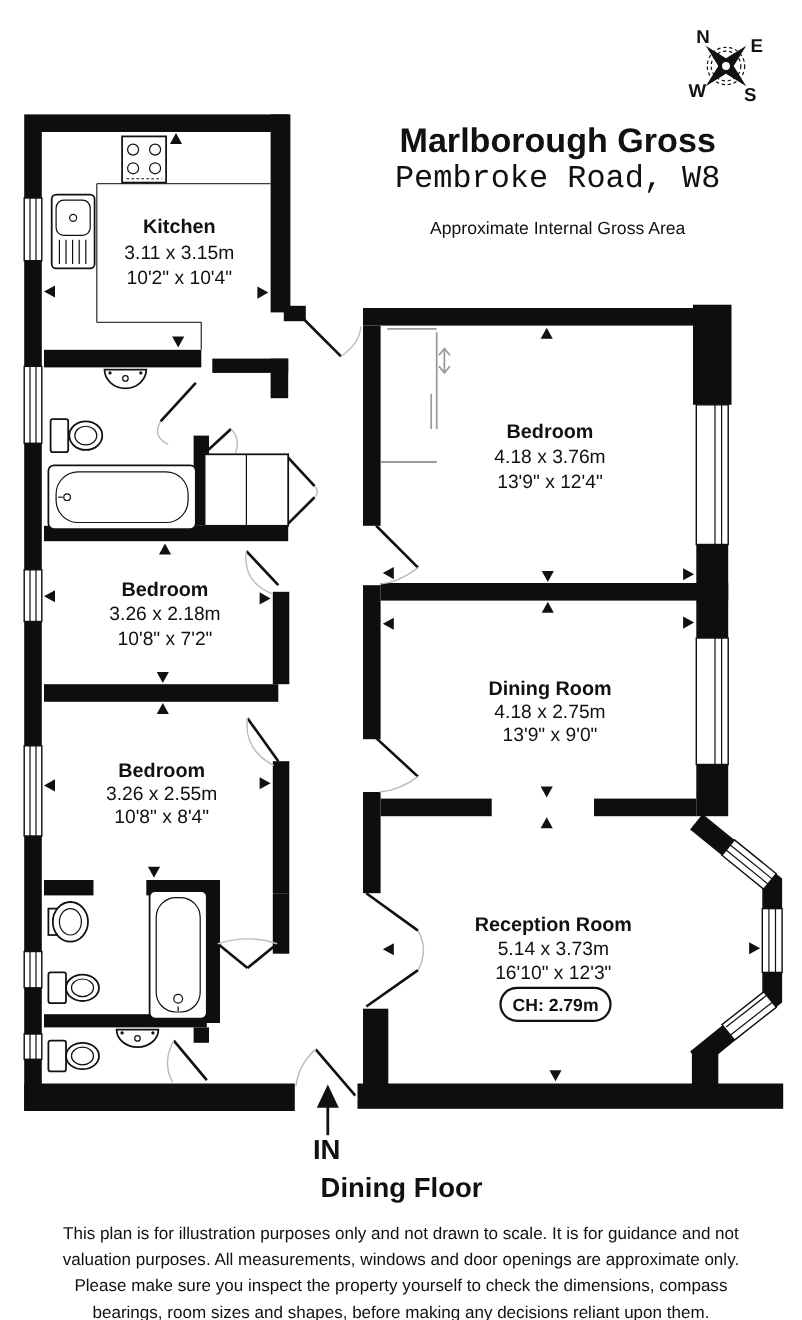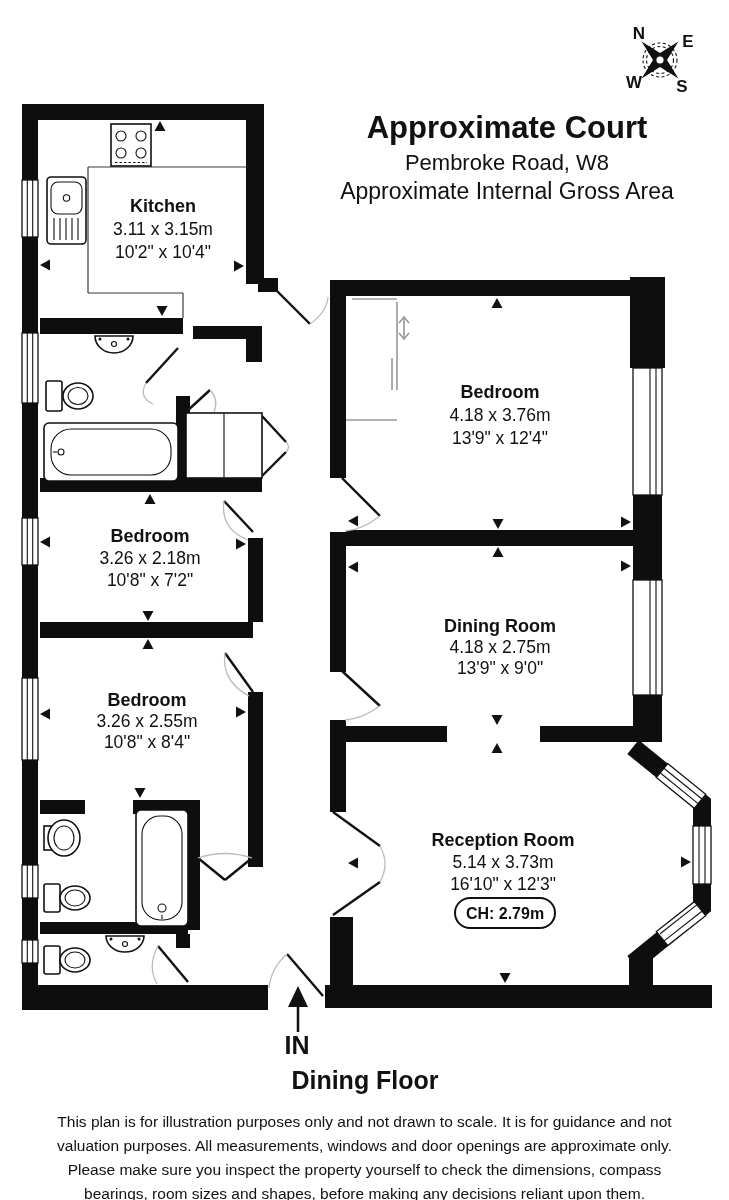--- a/index.html
+++ b/index.html
@@ -16,35 +16,35 @@
   .arc{stroke:#bcbcbc;stroke-width:1.3px;fill:none;}
   .ar{fill:#111;}
   .gray{stroke:#999;stroke-width:1.6px;fill:none;}
   text.lbl{font:bold 18px "Liberation Sans",sans-serif;fill:#111;text-anchor:middle;}
   text.dim{font:17.5px "Liberation Sans",sans-serif;fill:#111;text-anchor:middle;}
   text.comp{font:bold 17px "Liberation Sans",sans-serif;fill:#111;text-anchor:middle;}
   text.chtxt{font:bold 16px "Liberation Sans",sans-serif;fill:#111;text-anchor:middle;}
   text.intxt{font:bold 25px "Liberation Sans",sans-serif;fill:#111;text-anchor:middle;}
   #title-block{position:absolute;left:287px;top:110px;width:440px;text-align:center;}
   #title-block .t1{font-size:31px;font-weight:bold;line-height:36px;}
-  #title-block .t2{font-size:22px;line-height:33px;}
-  #title-block .t3{font-size:23px;line-height:25px;margin-top:0;}
+  #title-block .t2{font-size:29px;line-height:33px;font-family:Liberation Mono, monospace;}
+  #title-block .t3{font-size:16px;line-height:25px;margin-top:17px;}
   #title-block .t4{font-size:20px;font-weight:bold;line-height:26px;}
   #floor-label{position:absolute;left:215px;top:1066px;width:300px;text-align:center;
                font-size:25px;font-weight:bold;}
   #disclaimer{position:absolute;left:40px;top:1110px;width:649px;text-align:center;
               font-size:15.5px;line-height:24px;}
 </style>
 </head>
 <body>
 
 <div id="page">
 
   <div id="title-block">
-    <div class="t1">Approximate Court</div>
+    <div class="t1">Marlborough Gross</div>
     <div class="t2">Pembroke Road, W8</div>
     <div class="t3">Approximate Internal Gross Area</div>
   </div>
 
   <svg id="plan-svg" width="729" height="1200" viewBox="0 0 729 1200">
 
     <g>
 
       <rect class="w" x="22" y="104" width="240" height="16"></rect>
       <rect class="w" x="246" y="104" width="18" height="180"></rect>

